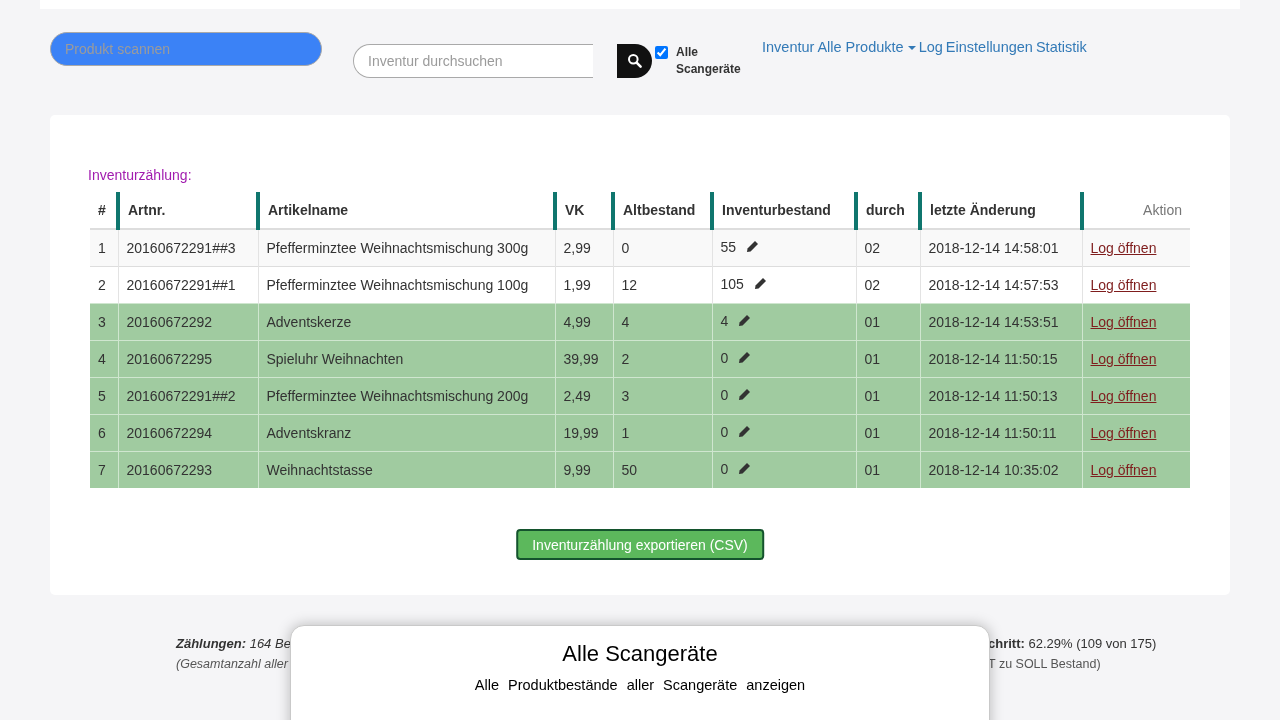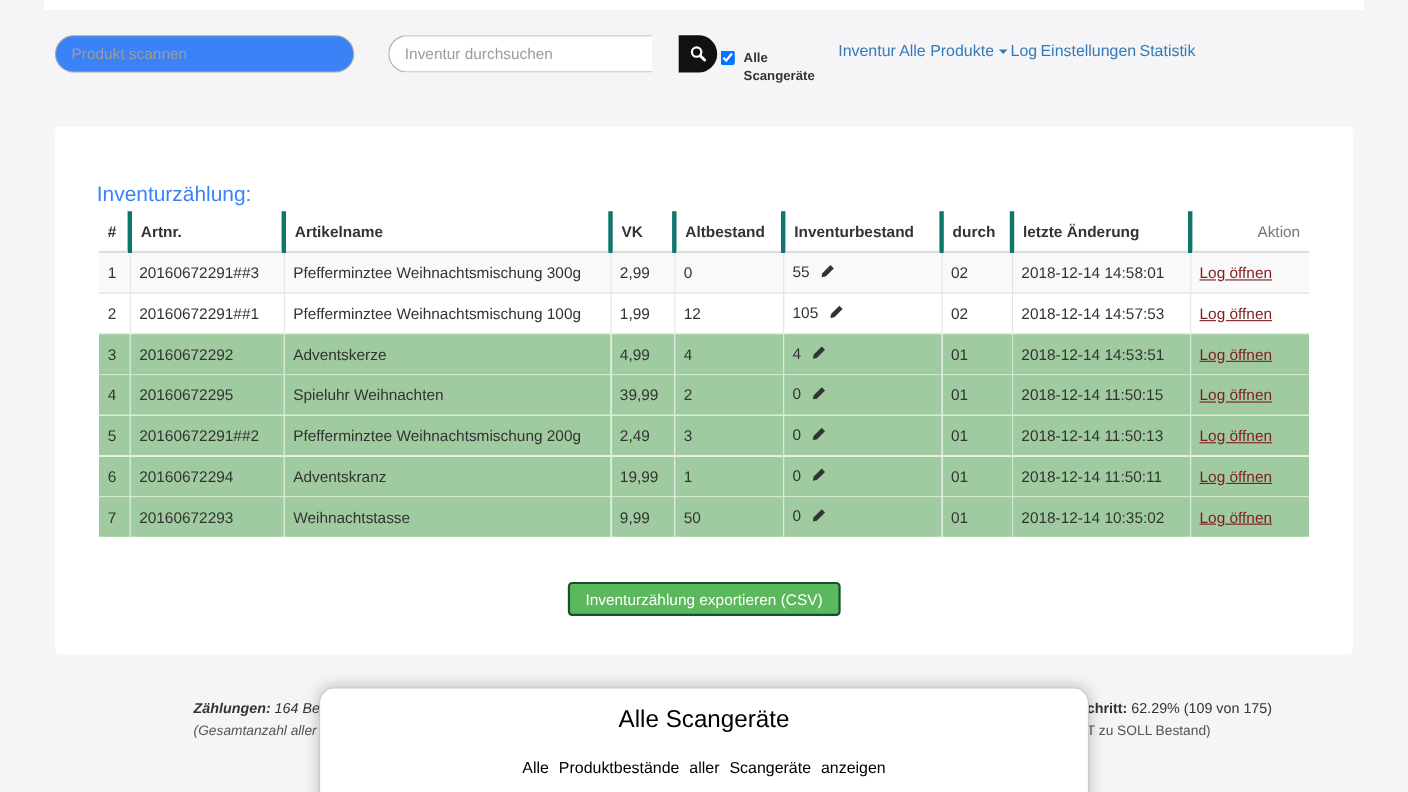--- a/index.html
+++ b/index.html
@@ -15,21 +15,21 @@
     background: #ffffff;
   }
   
   .scan-input {
     position: absolute; left: 50px; top: 32px; width: 272px; height: 34px;
     border: 1px solid #a9a9a9; border-radius: 17px; background: #3b82f6;
     padding: 0 14px; font-size: 14px; color: #333; outline: none;
     font-family: inherit;
   }
   .scan-input::placeholder, .search-input::placeholder { color: #9b9b9b; }
-  .search-group { position: absolute; left: 353px; top: 32px; height: 52px; display: flex; gap: 24px; }
+  .search-group { position: absolute; left: 353px; top: 44px; height: 52px; display: flex; gap: 24px; }
   .search-input {
     width: 240px; height: 34px; border: 1px solid #a9a9a9; border-right: none;
     border-radius: 17px 0 0 17px; background: #fff; padding: 0 14px;
     font-size: 14px; color: #333; outline: none; font-family: inherit;
   }
   .search-btn {
     width: 35px; height: 34px; border: none; background: #111;
     border-radius: 0 17px 17px 0; cursor: pointer;
     display: flex; align-items: center; justify-content: center;
   }
@@ -41,21 +41,21 @@
   .caret {
     display: inline-block; margin-left: 4px; vertical-align: middle;
     width: 0; height: 0; border-left: 4px solid transparent;
     border-right: 4px solid transparent; border-top: 4px solid #337ab7;
   }
   
   .card {
     position: absolute; left: 50px; top: 115px; width: 1180px; height: 480px;
     background: #fff; border-radius: 5px;
   }
-  .section-label { position: absolute; left: 38px; top: 52px; font-size: 19px; color: #3b82f6; }
+  .section-label { position: absolute; left: 38px; top: 52px; font-size: 14px; color: #a21caf; }
   table.inv {
     position: absolute; left: 40px; top: 77px; width: 1100px;
     border-collapse: collapse; font-size: 14px; table-layout: fixed;
   }
   table.inv th {
     text-align: left; font-weight: bold; color: #333;
     padding: 9px 8px; border-bottom: 2px solid #ddd; border-left: 4px solid #0f766e;
     height: 37px;
   }
   table.inv th:first-child, table.inv td:first-child { border-left: none; }
@@ -85,21 +85,21 @@
   .footer-right { position: absolute; left: 988px; top: 633px; font-size: 13px; color: #333; line-height: 21px; }
   .b { font-weight: bold; }
   
   .popover {
     position: absolute; left: 290px; top: 625px; width: 700px; height: 120px;
     background: #fff; border: 1px solid #c9c9c9; border-radius: 14px;
     box-shadow: 0 0 14px rgba(0,0,0,0.25);
     text-align: center;
   }
   .popover-title { font-size: 22px; color: #000; margin-top: 15px; }
-  .popover-body { font-size: 14.5px; color: #000; margin-top: 24px; word-spacing: 5px; }
+  .popover-body { font-size: 14.5px; color: #000; margin-top: 10px; word-spacing: 5px; }
 </style>
 </head>
 <body>
 
 <div class="top-strip"></div>
 
 <input class="scan-input" placeholder="Produkt scannen" style="">
 
 <div class="search-group">
   <input class="search-input" placeholder="Inventur durchsuchen" style="">

